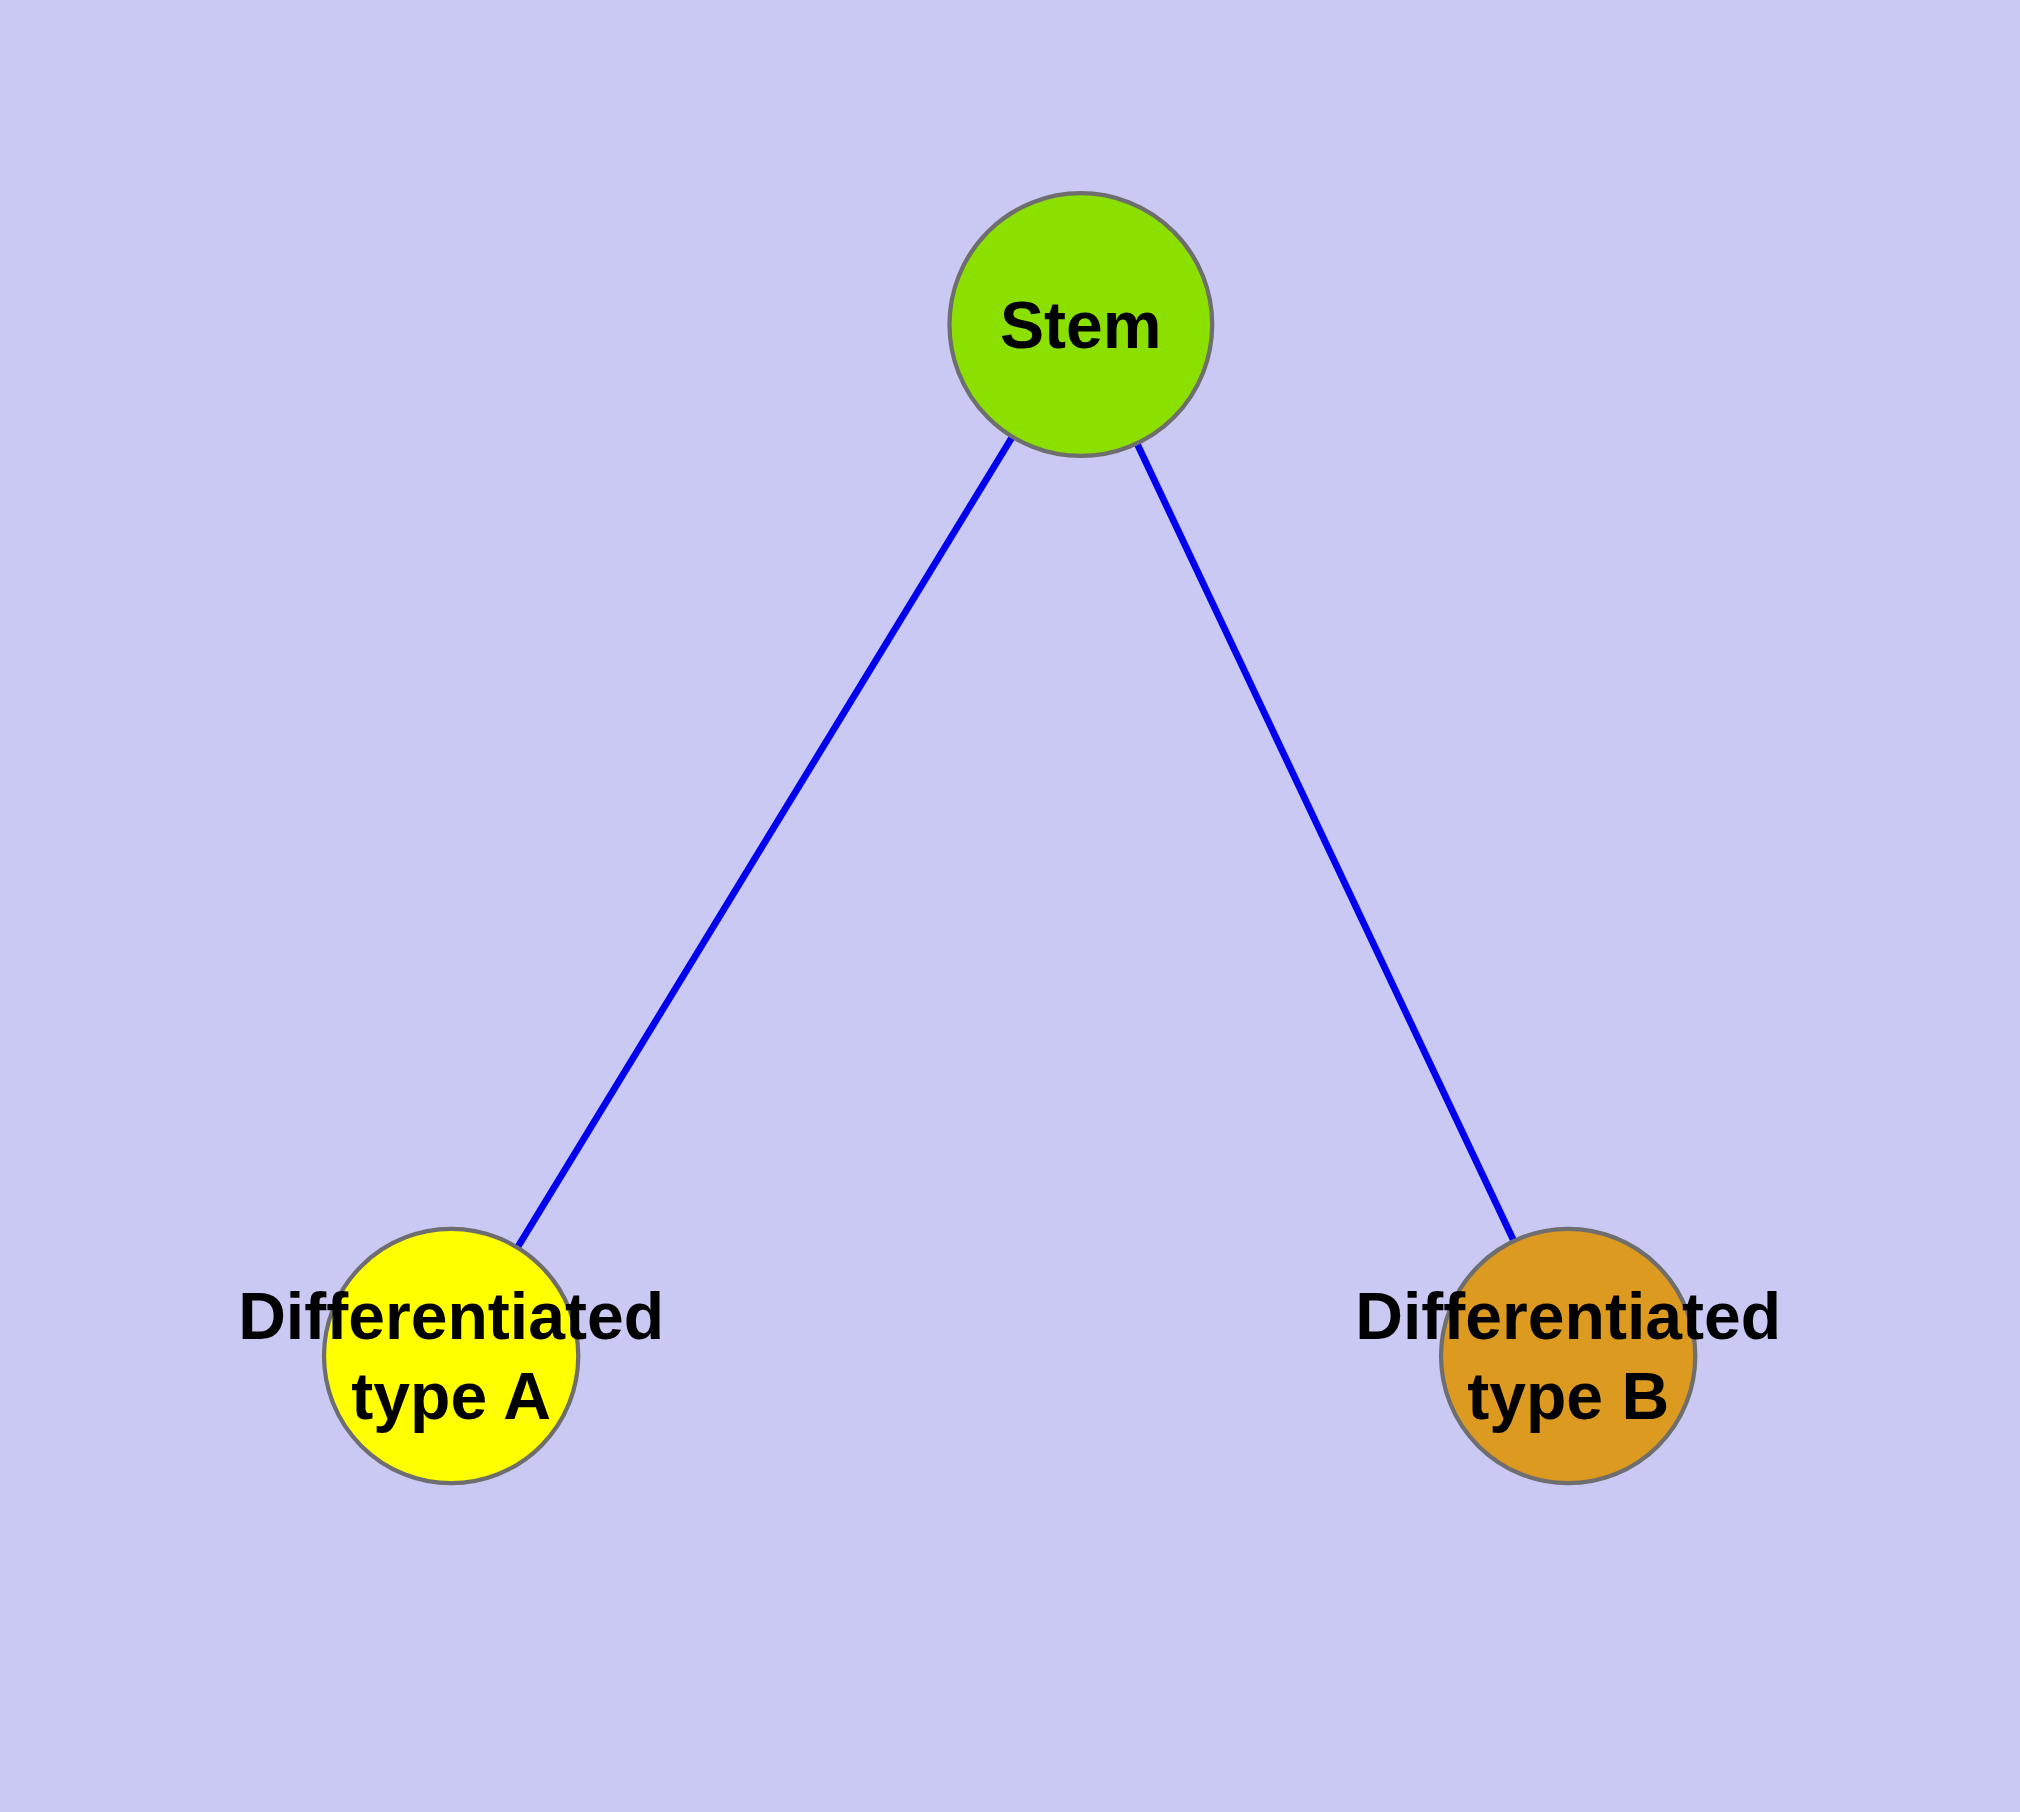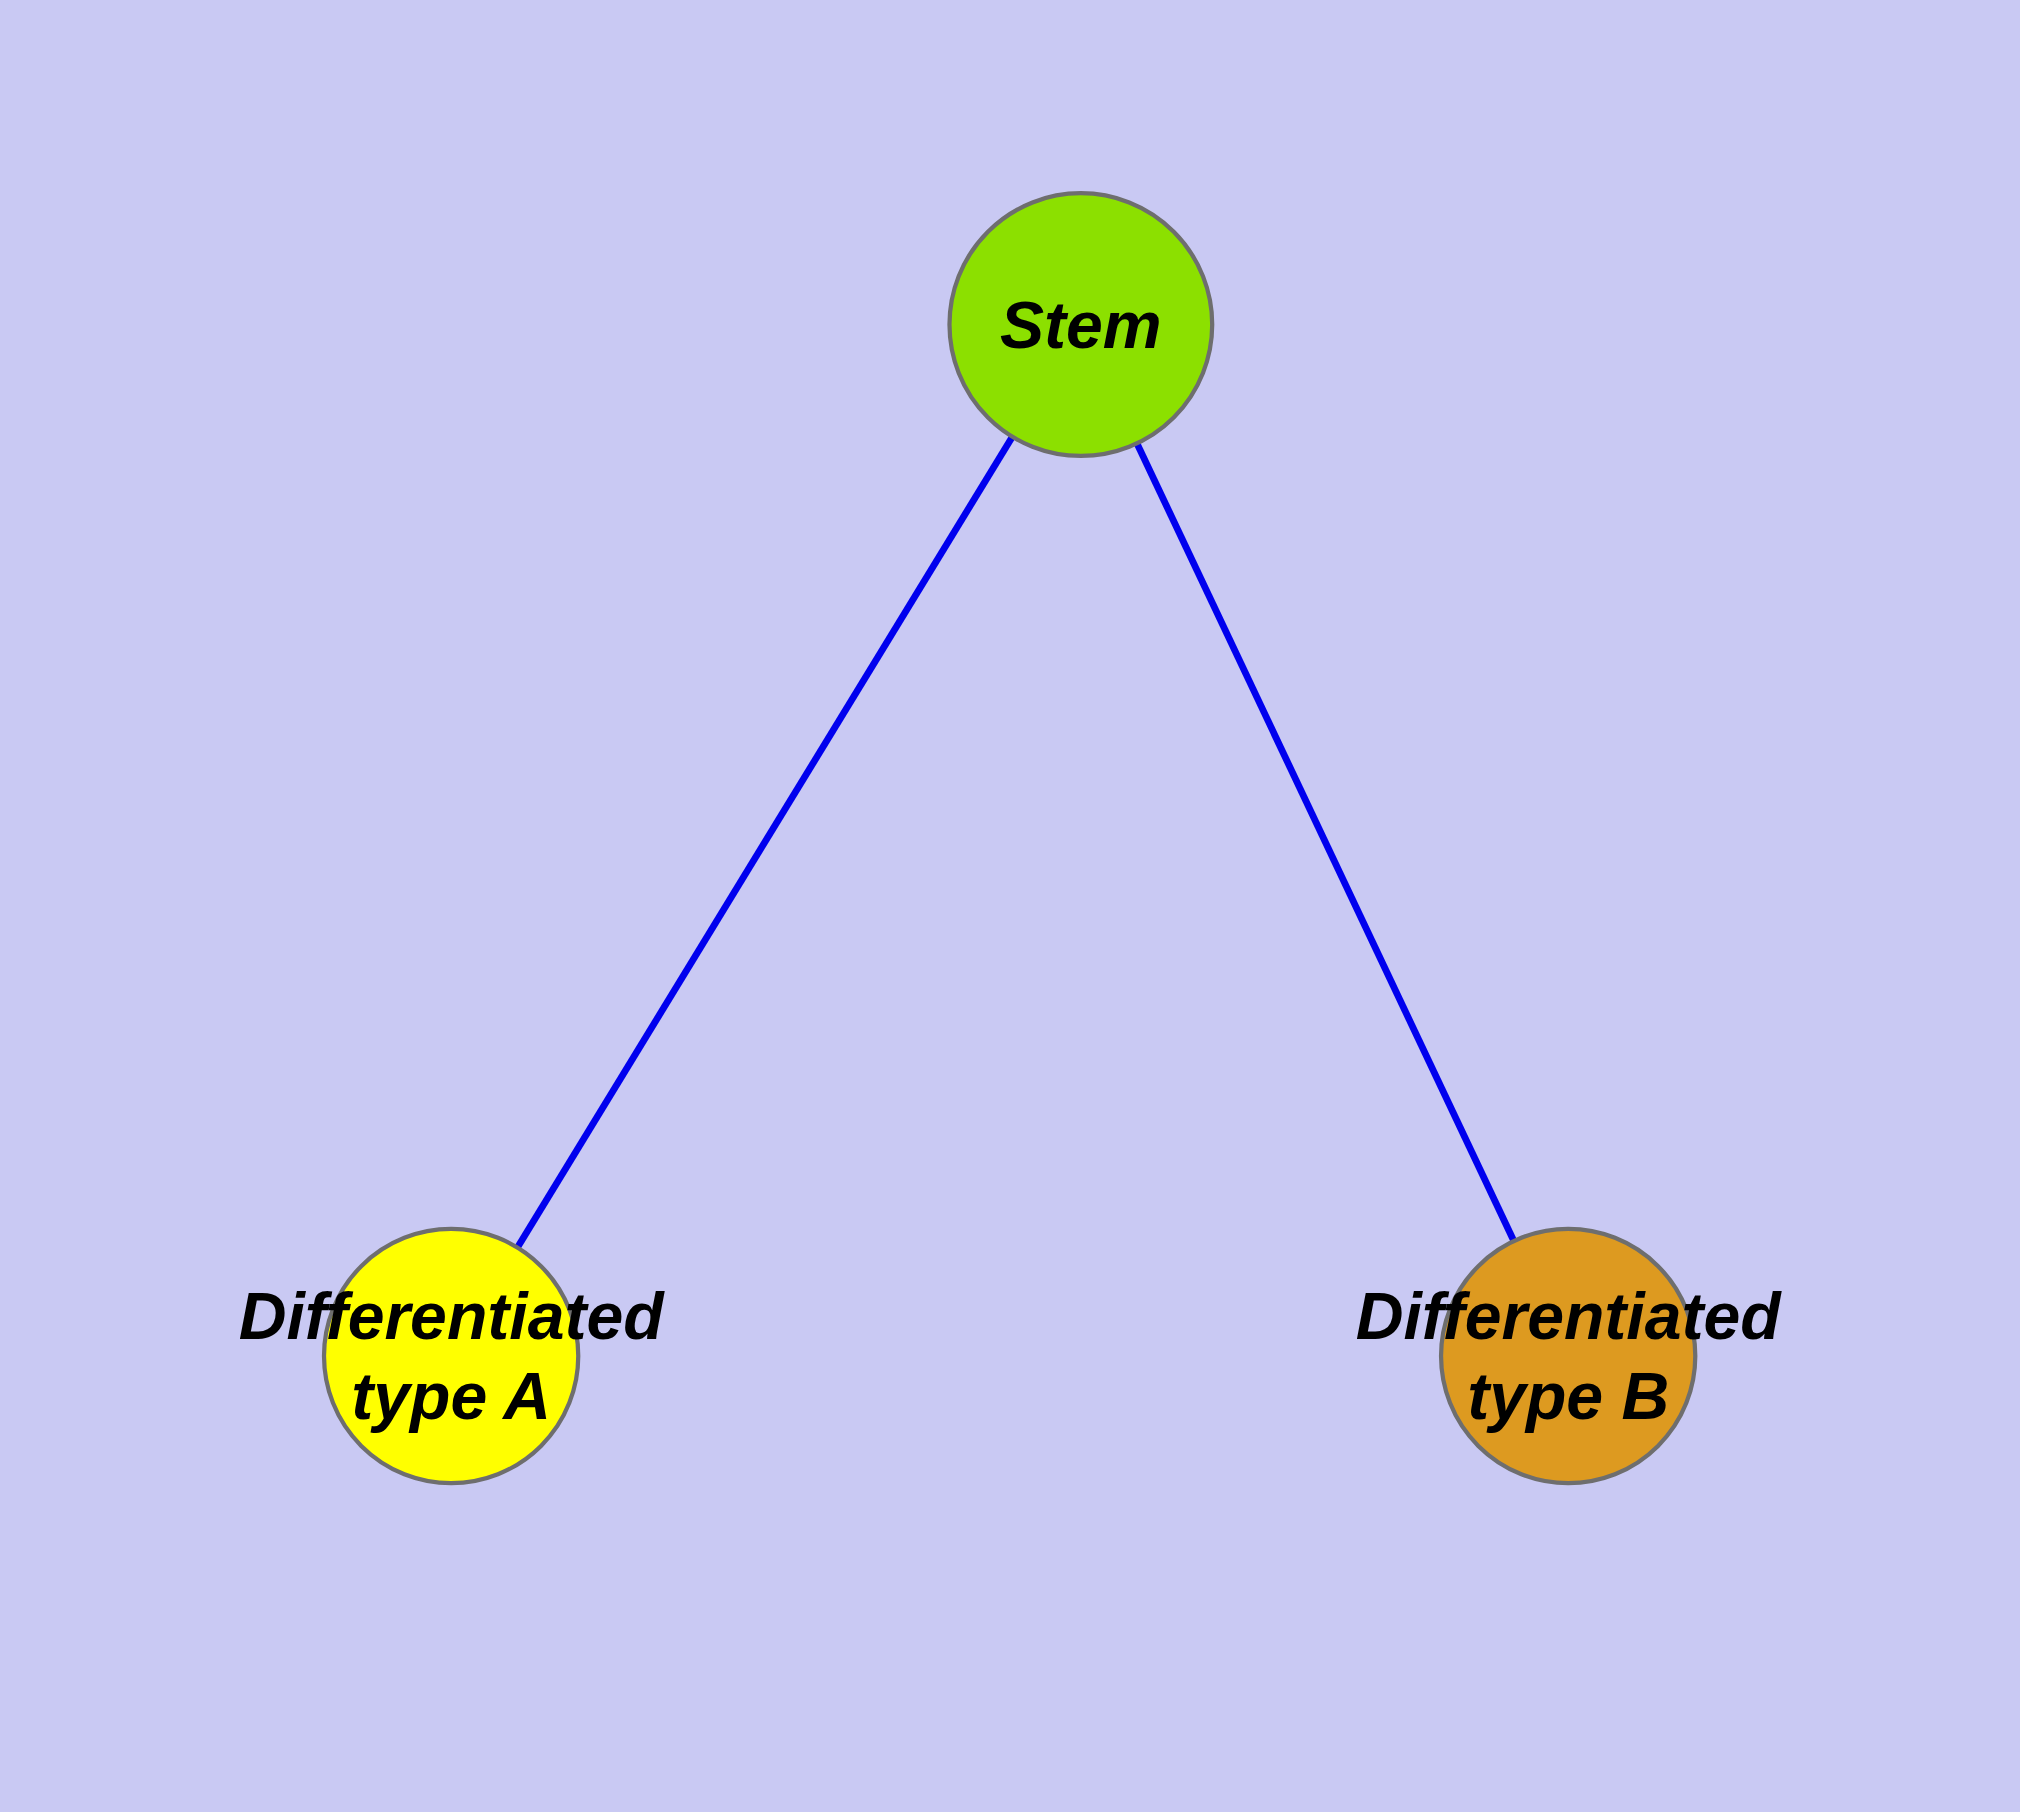--- a/index.html
+++ b/index.html
@@ -8,21 +8,20 @@
     font-family: "Liberation Sans", sans-serif;
   }
   body {
     width: 2021px;
     height: 1812px;
     overflow: hidden;
   }
   #diagram-root {
     width: 2021px;
     height: 1287px;
-    font-style: italic;
   }
   svg {
     display: block;
   }
   .node-label {
     font-family: "Liberation Sans", sans-serif;
     font-weight: bold;
     fill: #000000;
     text-anchor: middle;
   }

